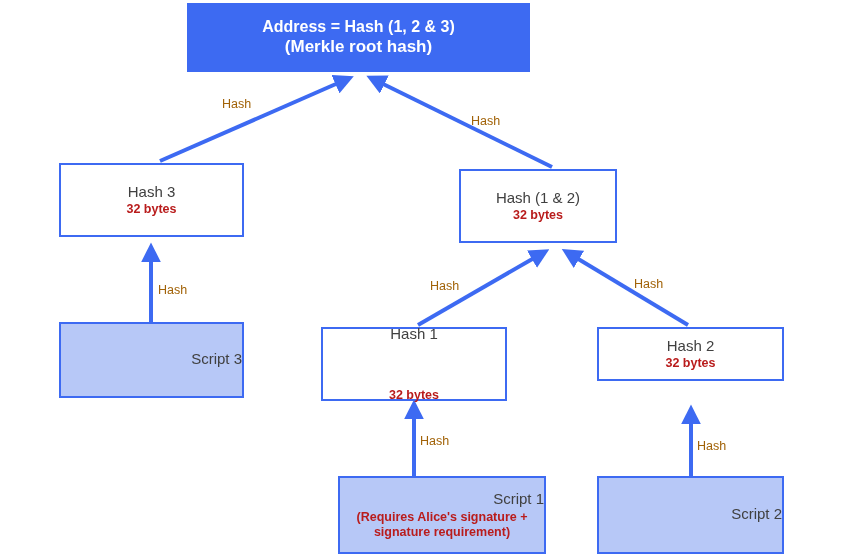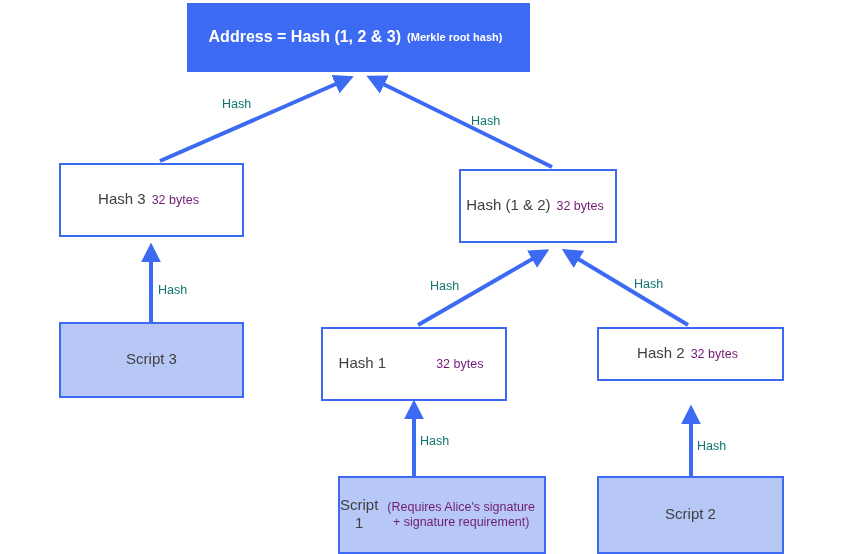--- a/index.html
+++ b/index.html
@@ -21,63 +21,64 @@
     top: 0;
     width: 864px;
     height: 554px;
     pointer-events: none;
   }
   .node {
     position: absolute;
     box-sizing: border-box;
     border: 2px solid #3D6AF2;
     display: flex;
-    flex-direction: row;
+    flex-direction: column;
     align-items: center;
     justify-content: center;
     text-align: center;
     line-height: 1.18;
   }
   .node.root {
     background: #3D6AF2;
     border-color: #3D6AF2;
     color: #ffffff;
   }
   .node.hash {
     background: #ffffff;
   }
   .node.script {
     background: #B7C8F7;
+    align-items: flex-end;
   }
   .node-title {
     font-size: 15px;
     color: #404040;
     margin-bottom: 2px;
   }
   .node.root .node-title {
     font-size: 16px;
     font-weight: bold;
     color: #ffffff;
     margin-bottom: 1px;
   }
   .node.root .node-sub {
-    font-size: 11px;
+    font-size: 17px;
     font-weight: bold;
     color: #ffffff;
   }
   .node-sub {
     font-size: 12.5px;
-    font-weight: normal;
-    color: #701a75;
+    font-weight: bold;
+    color: #b91c1c;
     padding: 0 6px;
   }
   .edge-label {
     position: absolute;
     font-size: 12.5px;
-    color: #0f766e;
+    color: #a16207;
     white-space: nowrap;
   }
 </style>
 </head>
 <body>
 
 <div id="canvas">
 
   <svg class="edges" viewBox="0 0 864 554">
     <defs>

